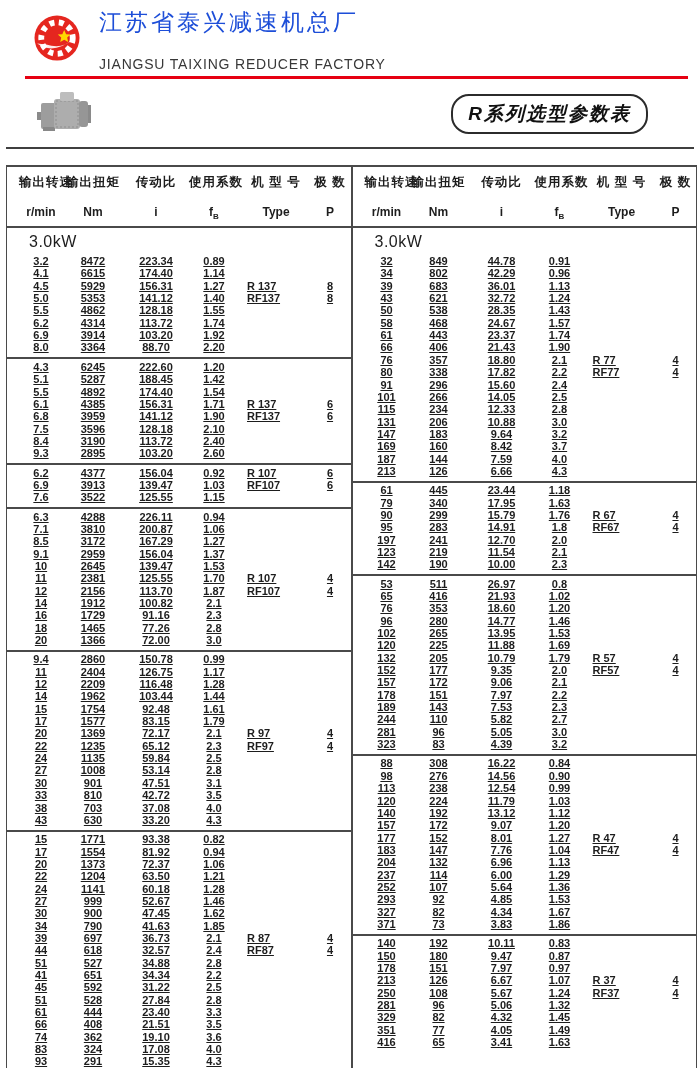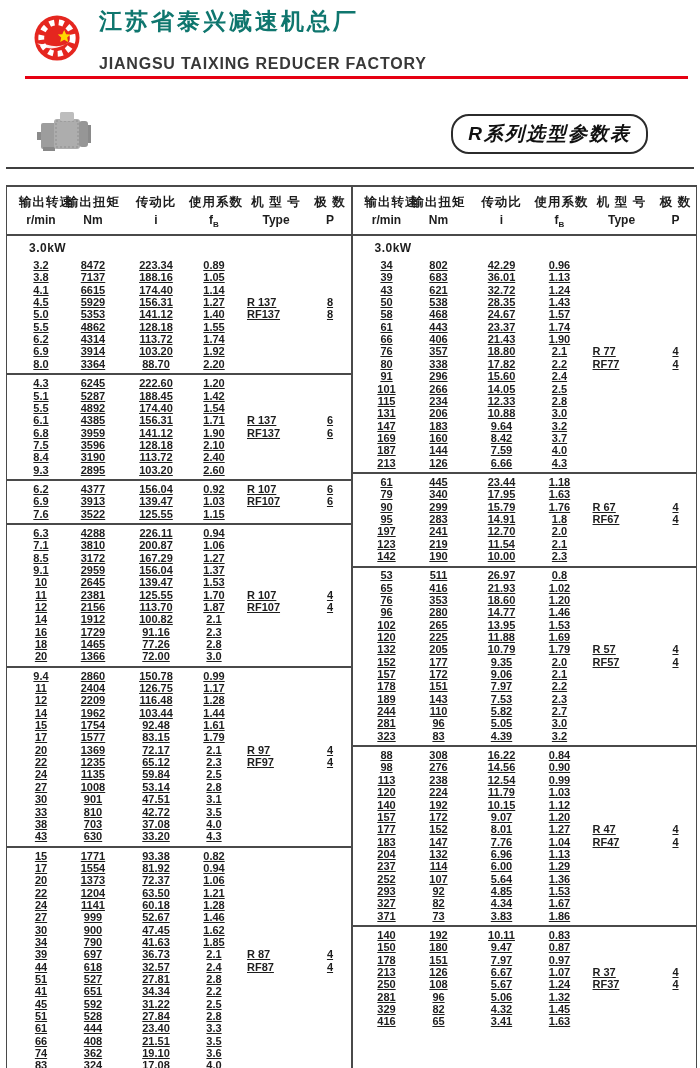--- a/index.html
+++ b/index.html
@@ -2,39 +2,39 @@
 <html><head>
 <meta charset="utf-8">
 <style>
   html,body{margin:0;padding:0;}
   body{
     width:700px;height:1068px;position:relative;background:#ffffff;
     font-family:"Liberation Sans", sans-serif;color:#1d1d1d;overflow:hidden;
   }
   
   .masthead{display:flex;align-items:center;gap:15px;padding:12px 0 0 30px;height:58px;}
-  .brand-cn{font-size:23px;font-weight:bold;letter-spacing:3px;color:#0f766e;line-height:1.1;}
-  .brand-en{font-size:16px;font-weight:bold;letter-spacing:0.8px;color:#383838;margin-top:20px;}
+  .brand-cn{font-size:23px;font-weight:normal;letter-spacing:3px;color:#1d4ed8;line-height:1.1;}
+  .brand-en{font-size:14px;font-weight:normal;letter-spacing:0.8px;color:#383838;margin-top:20px;}
   .redline{height:3px;background:#e60012;margin:6px 12px 0 25px;}
   
-  .subhead{display:flex;justify-content:space-between;align-items:center;padding:12px 52px 6px 36px;height:46px;margin-top:20px;}
+  .subhead{display:flex;justify-content:space-between;align-items:center;padding:12px 52px 6px 36px;height:46px;}
   .badge{border:2.5px solid #2b2b2b;border-radius:18px;padding:5px 15px;font-size:19px;
          font-weight:bold;font-style:italic;letter-spacing:2px;color:#111;}
   .darkline{height:2px;background:#3f3f3f;margin:4px 6px 0 6px;}
   
   .table-wrap{display:flex;margin:16px 3px 0 6px;border:2px solid #4a4a4a;border-left-width:1.5px;border-right-width:1.5px;}
   .param-column{flex:1;min-width:0;}
   .param-column:first-child{border-right:2px solid #4a4a4a;}
   .col-header{border-bottom:2px solid #4a4a4a;padding:7px 0 5px;}
   .hrow{display:grid;grid-template-columns:44px 60px 66px 50px 74px 34px;padding-left:12px;}
   .hrow div{text-align:center;white-space:nowrap;}
   .hrow.cn{font-size:12.5px;font-weight:bold;letter-spacing:1px;}
-  .hrow.unit{font-size:12px;font-weight:bold;margin-top:2px;}
+  .hrow.unit{font-size:12px;font-weight:bold;margin-top:14px;}
   .hrow.unit sub{font-size:8px;}
-  .power{font-size:12px;font-weight:bold;padding:5px 0 2px 22px;letter-spacing:0.5px;}
+  .power{font-size:16px;font-weight:normal;padding:5px 0 2px 22px;letter-spacing:0.5px;}
   .group{padding:2px 0 3px;text-decoration:underline;}
   .group + .group{border-top:2px solid #4a4a4a;}
   .row{display:grid;grid-template-columns:44px 60px 66px 50px 74px 34px;padding-left:12px;
        height:12.35px;align-items:center;font-size:11px;font-weight:bold;color:#1d1d1d;}
   .row .c{text-align:center;white-space:nowrap;line-height:1;}
   .row .c4{text-align:left;padding-left:8px;}
 </style>
 </head>
 <body>
 
@@ -97,28 +97,20 @@
         <div class="group">
           <div class="row">
             <div class="c c0">3.2</div>
             <div class="c c1">8472</div>
             <div class="c c2">223.34</div>
             <div class="c c3">0.89</div>
             <div class="c c4"></div>
             <div class="c c5"></div>
           </div>
           <div class="row">
-            <div class="c c0">3.8</div>
-            <div class="c c1">7137</div>
-            <div class="c c2">188.16</div>
-            <div class="c c3">1.05</div>
-            <div class="c c4"></div>
-            <div class="c c5"></div>
-          </div>
-          <div class="row">
             <div class="c c0">4.1</div>
             <div class="c c1">6615</div>
             <div class="c c2">174.40</div>
             <div class="c c3">1.14</div>
             <div class="c c4"></div>
             <div class="c c5"></div>
           </div>
           <div class="row">
             <div class="c c0">4.5</div>
             <div class="c c1">5929</div>
@@ -541,21 +533,21 @@
             <div class="c c0">44</div>
             <div class="c c1">618</div>
             <div class="c c2">32.57</div>
             <div class="c c3">2.4</div>
             <div class="c c4">RF87</div>
             <div class="c c5">4</div>
           </div>
           <div class="row">
             <div class="c c0">51</div>
             <div class="c c1">527</div>
-            <div class="c c2">27.81</div>
+            <div class="c c2">34.88</div>
             <div class="c c3">2.8</div>
             <div class="c c4"></div>
             <div class="c c5"></div>
           </div>
           <div class="row">
             <div class="c c0">41</div>
             <div class="c c1">651</div>
             <div class="c c2">34.34</div>
             <div class="c c3">2.2</div>
             <div class="c c4"></div>
@@ -636,20 +628,28 @@
           <div>i</div>
           <div>f<sub>B</sub></div>
           <div>Type</div>
           <div>P</div>
         </div>
     </div>
     <div class="power">3.0kW</div>
     <div class="column-body">
         <div class="group">
           <div class="row">
+            <div class="c c0">32</div>
+            <div class="c c1">849</div>
+            <div class="c c2">44.78</div>
+            <div class="c c3">0.91</div>
+            <div class="c c4"></div>
+            <div class="c c5"></div>
+          </div>
+          <div class="row">
             <div class="c c0">34</div>
             <div class="c c1">802</div>
             <div class="c c2">42.29</div>
             <div class="c c3">0.96</div>
             <div class="c c4"></div>
             <div class="c c5"></div>
           </div>
           <div class="row">
             <div class="c c0">39</div>
             <div class="c c1">683</div>
@@ -980,21 +980,21 @@
             <div class="c c0">120</div>
             <div class="c c1">224</div>
             <div class="c c2">11.79</div>
             <div class="c c3">1.03</div>
             <div class="c c4"></div>
             <div class="c c5"></div>
           </div>
           <div class="row">
             <div class="c c0">140</div>
             <div class="c c1">192</div>
-            <div class="c c2">10.15</div>
+            <div class="c c2">13.12</div>
             <div class="c c3">1.12</div>
             <div class="c c4"></div>
             <div class="c c5"></div>
           </div>
           <div class="row">
             <div class="c c0">157</div>
             <div class="c c1">172</div>
             <div class="c c2">9.07</div>
             <div class="c c3">1.20</div>
             <div class="c c4"></div>
@@ -1116,20 +1116,28 @@
           </div>
           <div class="row">
             <div class="c c0">329</div>
             <div class="c c1">82</div>
             <div class="c c2">4.32</div>
             <div class="c c3">1.45</div>
             <div class="c c4"></div>
             <div class="c c5"></div>
           </div>
           <div class="row">
+            <div class="c c0">351</div>
+            <div class="c c1">77</div>
+            <div class="c c2">4.05</div>
+            <div class="c c3">1.49</div>
+            <div class="c c4"></div>
+            <div class="c c5"></div>
+          </div>
+          <div class="row">
             <div class="c c0">416</div>
             <div class="c c1">65</div>
             <div class="c c2">3.41</div>
             <div class="c c3">1.63</div>
             <div class="c c4"></div>
             <div class="c c5"></div>
           </div>
         </div>
       </div>
   </div>

